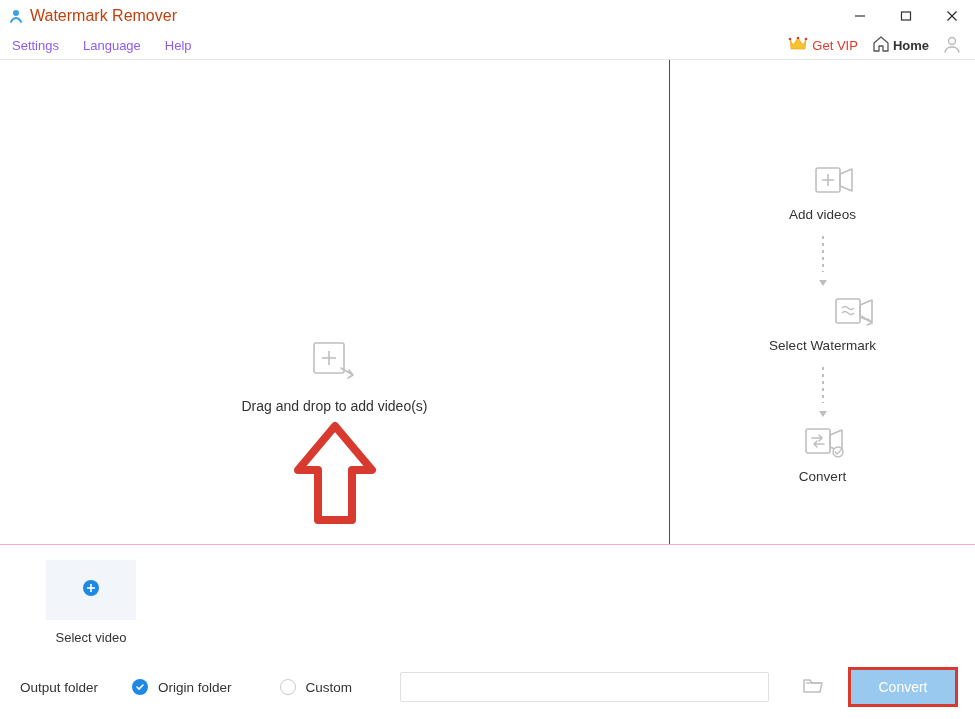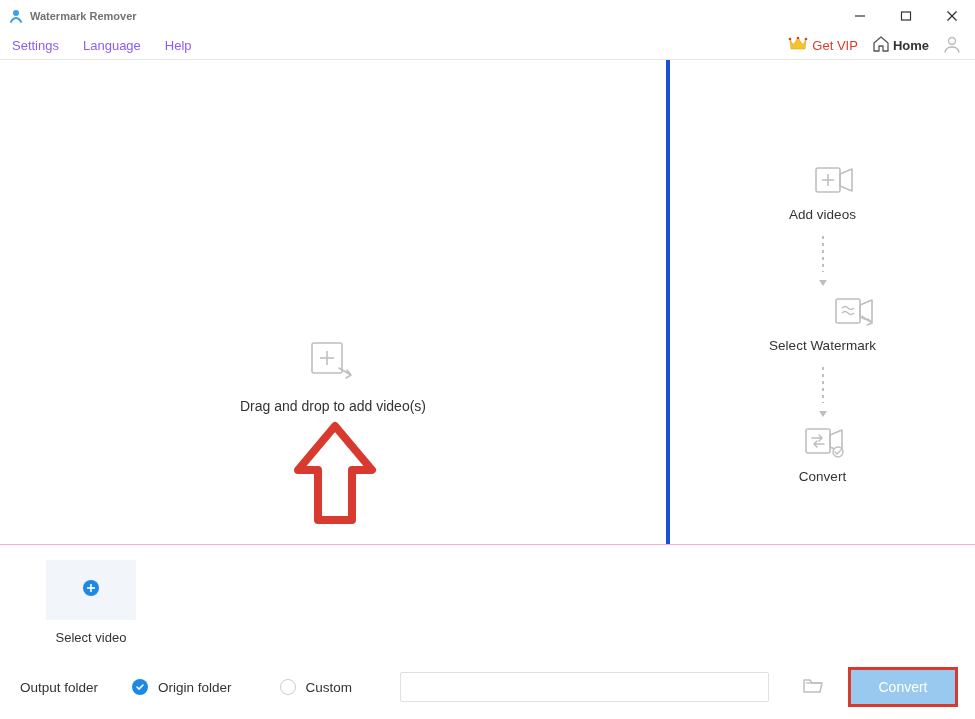--- a/index.html
+++ b/index.html
@@ -1,38 +1,38 @@
 <!DOCTYPE html>
 <html><head>
 <meta charset="utf-8">
 <style>
 * { margin: 0; padding: 0; box-sizing: border-box; font-family: "Segoe UI", Arial, sans-serif; }
 body { width: 975px; height: 719px; background: #fff; overflow: hidden; position: relative; }
 
 
 .titlebar { height: 32px; display: flex; align-items: center; padding: 0 0 0 8px; }
 .titlebar .app-icon { width: 16px; height: 16px; margin-right: 6px; display: inline-flex; align-items: center; justify-content: center; }
-.titlebar .title { font-size: 11px; color: #737373; font-weight: bold; }
+.titlebar .title { font-size: 16px; color: #c2410c; }
 .titlebar .win-controls { margin-left: auto; display: flex; }
 .titlebar .win-btn { width: 46px; height: 32px; display: flex; align-items: center; justify-content: center; cursor: pointer; }
 .titlebar .win-btn svg { pointer-events: none; }
 
 
 .menubar { height: 28px; display: flex; align-items: center; padding: 0 12px; border-bottom: 1px solid #e6e6e6; }
 .menubar .menu-item { font-size: 13px; color: #8b5cf6; margin-right: 24px; cursor: pointer; }
 .menubar .spacer { flex: 1; }
 .menubar .vip { display: flex; align-items: center; margin-right: 14px; cursor: pointer; }
 .menubar .vip span.label { color: #e0392b; font-size: 13px; margin-left: 4px; }
 .menubar .home { display: flex; align-items: center; margin-right: 12px; cursor: pointer; font-weight: bold; }
 .menubar .home span.label { color: #333; font-size: 13px; margin-left: 3px; }
 .menubar .user { width: 22px; height: 22px; display: flex; align-items: center; justify-content: center; cursor: pointer; }
 
 
 .main { display: flex; height: 484px; }
-.drop-panel { width: 670px; border-right: 4px solid #1d4ed8; position: relative; }
+.drop-panel { width: 670px; border-right: 1px solid #1d4ed8; position: relative; }
 .drop-center { position: absolute; left: 50%; top: 280px; transform: translate(-50%, 0); text-align: center; }
 .drop-icon-wrap { display: flex; justify-content: center; margin-bottom: 18px; }
 .drop-label { font-size: 14px; color: #333; }
 
 
 .red-arrow { position: absolute; left: 290px; top: 360px; }
 
 
 .steps-panel { flex: 1; display: flex; flex-direction: column; align-items: center; padding-top: 105px; }
 .step { display: flex; flex-direction: column; align-items: flex-end; }

